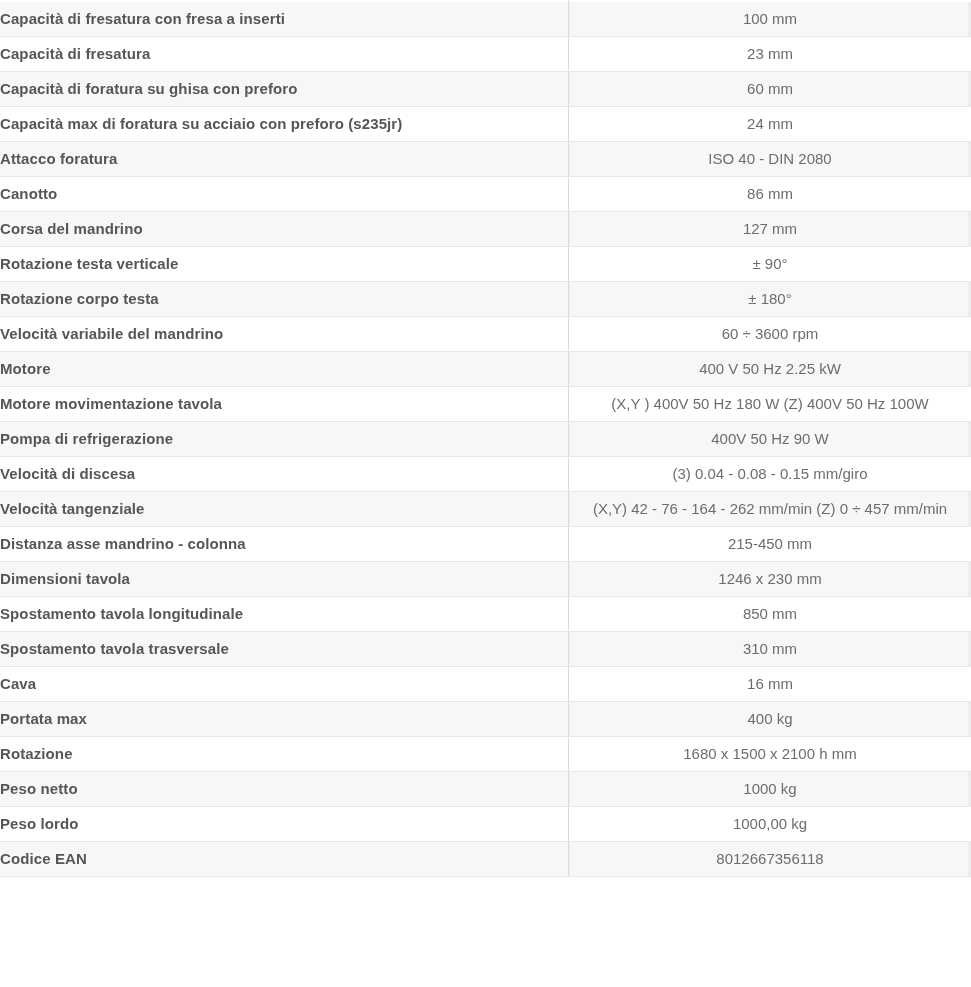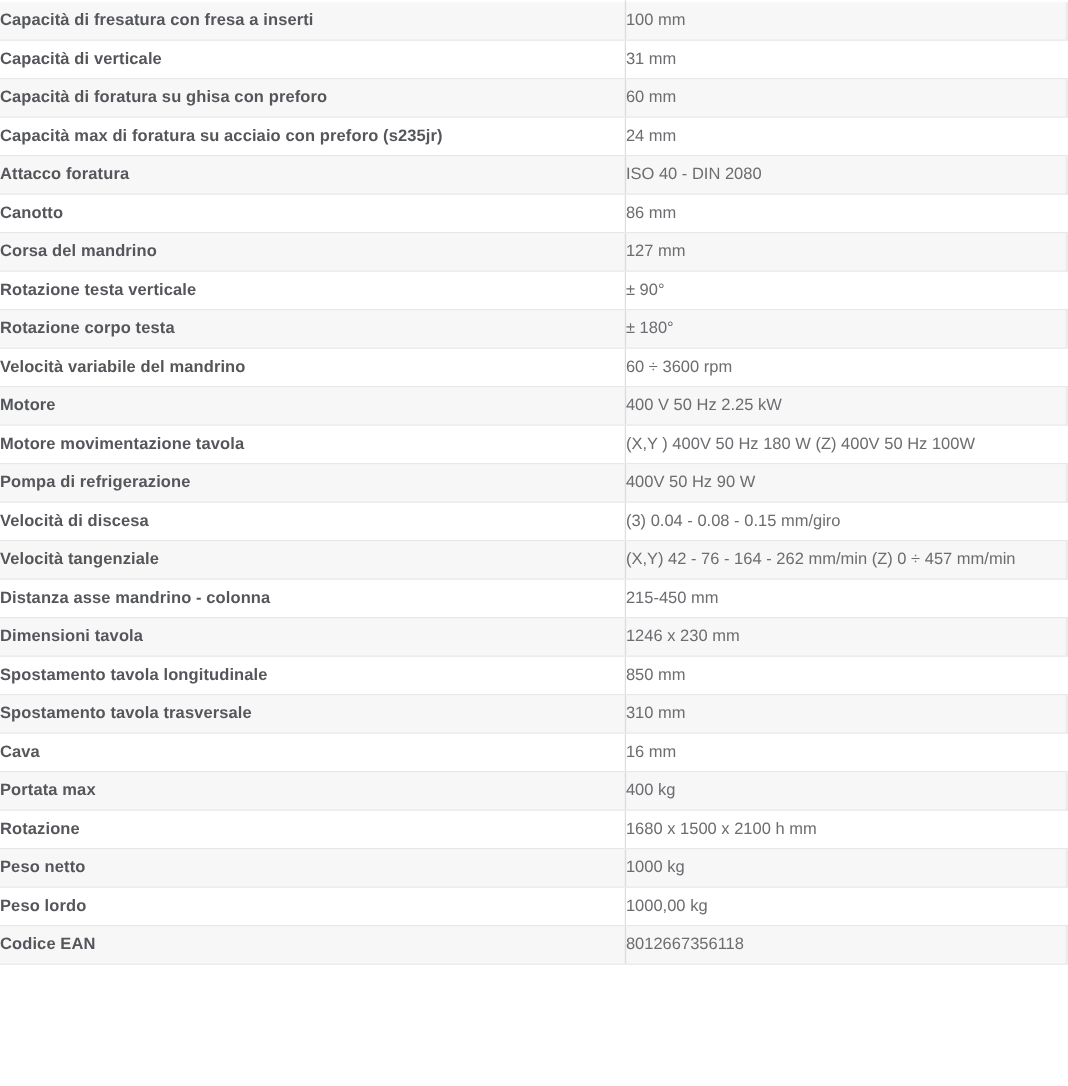--- a/index.html
+++ b/index.html
@@ -52,20 +52,21 @@
     width: 568px;
     padding-left: 31px;
     font-weight: bold;
     color: #54565a;
     letter-spacing: 0.1px;
   }
   td.value {
     border-left: 1px solid #d9dadb;
     padding-left: 20px;
     color: #6c6d70;
+    text-align: center;
   }
   tr:nth-child(odd) td {
     background: #f7f7f8;
   }
   tr:nth-child(odd) td.value {
     background: linear-gradient(to right, #f7f7f8 calc(100% - 3px), #ebebec calc(100% - 3px));
   }
 </style>
 </head>
 <body>
@@ -75,22 +76,22 @@
     <span class="divider-seg"></span>
   </div>
   <table class="specs">
     <tbody>
   <tr>
     <td class="label">Capacità di fresatura con fresa a inserti</td>
     <td class="value">100 mm</td>
   </tr>
 
   <tr>
-    <td class="label">Capacità di verticale</td>
-    <td class="value">31 mm</td>
+    <td class="label">Capacità di fresatura</td>
+    <td class="value">23 mm</td>
   </tr>
 
   <tr>
     <td class="label">Capacità di foratura su ghisa con preforo</td>
     <td class="value">60 mm</td>
   </tr>
 
   <tr>
     <td class="label">Capacità max di foratura su acciaio con preforo (s235jr)</td>
     <td class="value">24 mm</td>

